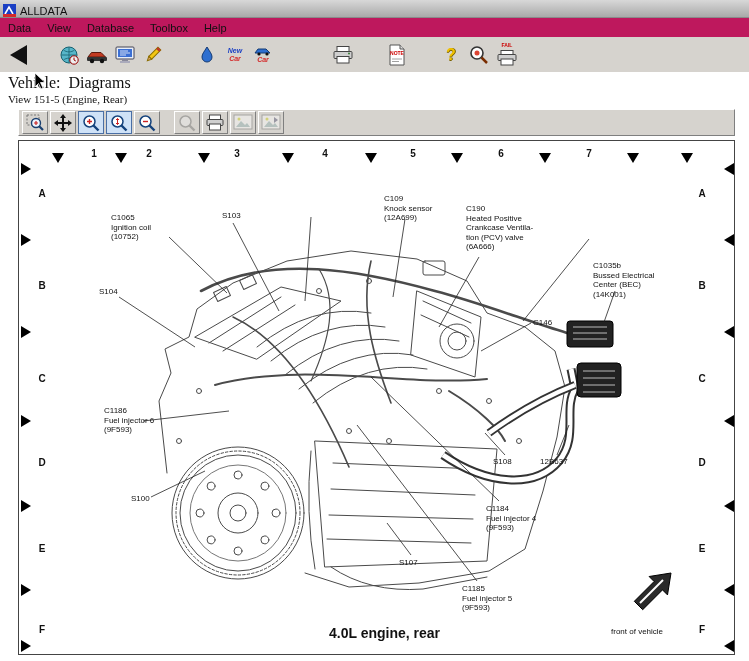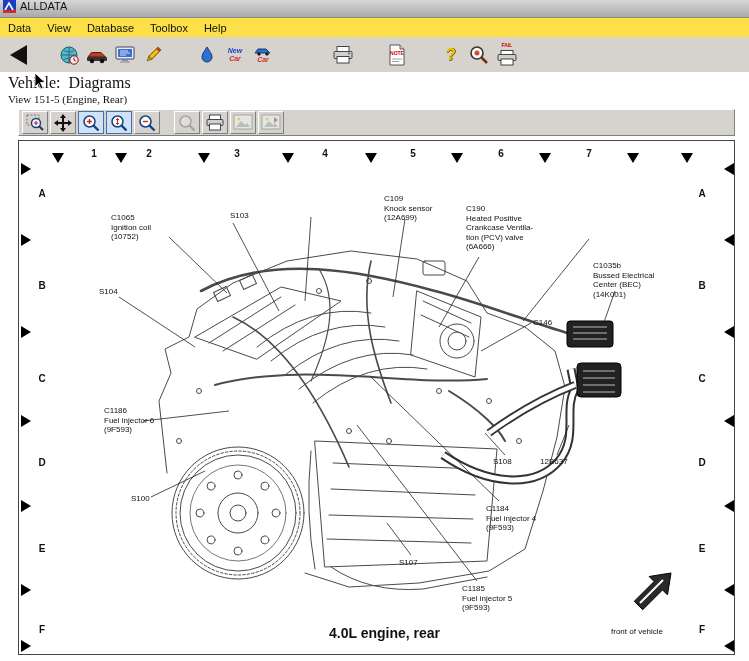--- a/index.html
+++ b/index.html
@@ -6,27 +6,27 @@
   html,body { width:749px; height:661px; }
   body {
     position:relative; overflow:hidden;
     background:#d6d3ce; font-family:"Liberation Sans", sans-serif; color:#111;
   }
   
   .titlebar {
     position:absolute; left:0; top:0; width:749px; height:18px;
     background:linear-gradient(#d8d8d8,#a9a9a9);
     border-bottom:1px solid #8a8a8a;
-    display:flex; align-items:flex-start; gap:4px; padding-left:3px;
+    display:flex; align-items:flex-end; gap:4px; padding-left:3px;
   }
   .titlebar .title { font-size:11px; white-space:pre; }
   
   .menubar {
     position:absolute; left:0; top:18px; width:749px; height:19px;
-    background:#fde047; display:flex; align-items:center; font-size:11px;
+    background:#be185d; display:flex; align-items:center; font-size:11px;
   }
   .menu-item { padding:2px 8px; cursor:default; }
   
   .toolbar {
     position:absolute; left:0; top:37px; width:749px; height:35px;
     background:#d6d3ce; display:flex; align-items:center; padding-left:10px;
   }
   .tb-icon { width:26px; height:28px; display:flex; flex-direction:column;
     align-items:center; justify-content:center; margin:0 1px; position:relative; }
   .back-arrow { width:0; height:0; border-top:10px solid transparent;
@@ -417,21 +417,21 @@
   <span class="grow" style="left:676px;top:47px">A</span>
   <span class="grow" style="left:676px;top:139px">B</span>
   <span class="grow" style="left:676px;top:232px">C</span>
   <span class="grow" style="left:676px;top:316px">D</span>
   <span class="grow" style="left:676px;top:402px">E</span>
   <span class="grow" style="left:676px;top:483px">F</span>
 
   <div class="dlabel" style="left:92px;top:72px">C1065
 Ignition coil
 (10752)</div>
-  <div class="dlabel" style="left:211px;top:70px">S103</div>
+  <div class="dlabel" style="left:203px;top:70px">S103</div>
   <div class="dlabel" style="left:365px;top:53px">C109
 Knock sensor
 (12A699)</div>
   <div class="dlabel" style="left:447px;top:63px">C190
 Heated Positive
 Crankcase Ventila-
 tion (PCV) valve
 (6A666)</div>
   <div class="dlabel" style="left:574px;top:120px">C1035b
 Bussed Electrical

